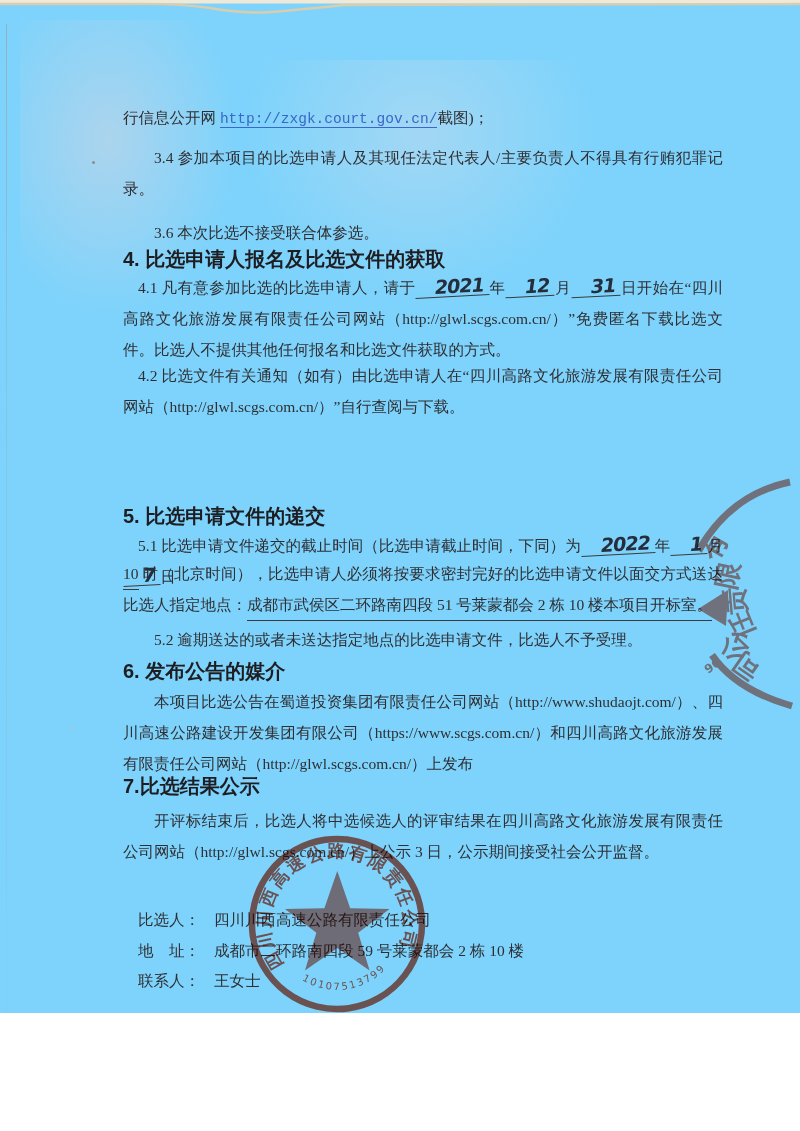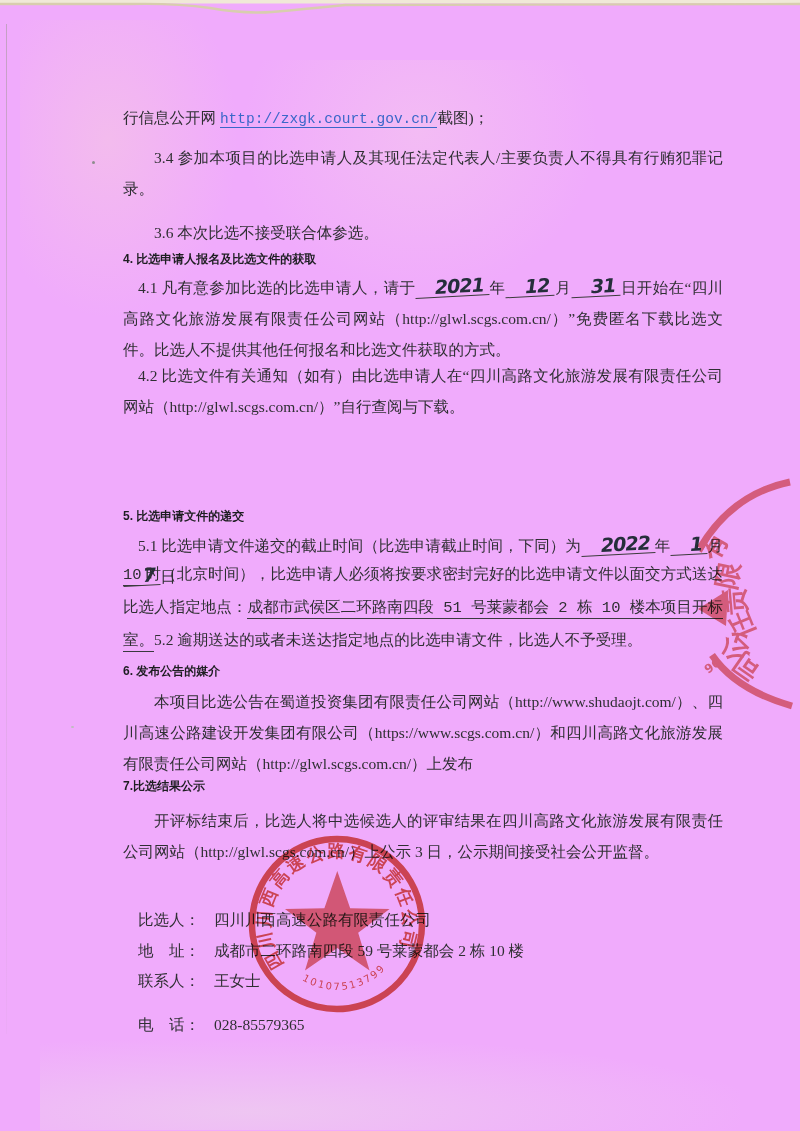--- a/index.html
+++ b/index.html
@@ -1,42 +1,42 @@
 <!DOCTYPE html>
 <html><head>
 <meta charset="utf-8">
 <style>
   html,body{margin:0;padding:0;background:#ffffff;}
-  #page{position:relative;width:800px;height:1131px;background:#f0abfc;overflow:hidden;
+  #page{position:relative;width:800px;height:1013px;background:#7dd3fc;overflow:hidden;
         font-family:"Liberation Serif","DejaVu Serif",serif;color:#2f2f33;}
   
   .tint{position:absolute;pointer-events:none;z-index:1;}
   #tint-left{left:20px;top:20px;width:220px;height:300px;
     background:radial-gradient(ellipse at 40% 40%, rgba(248,214,214,.38), rgba(248,214,214,0) 70%);}
   #tint-mid{left:240px;top:60px;width:360px;height:240px;
     background:radial-gradient(ellipse at 50% 30%, rgba(250,226,226,.30), rgba(250,226,226,0) 70%);}
   #tint-bottom{left:40px;top:1040px;width:700px;height:90px;
     background:radial-gradient(ellipse at 30% 80%, rgba(236,230,230,.45), rgba(236,230,230,0) 75%);}
   #edge-left{position:absolute;left:6px;top:24px;width:1px;height:1010px;z-index:1;
     background:linear-gradient(to bottom, rgba(160,152,148,.55), rgba(160,152,148,.25) 35%, rgba(160,152,148,.05));}
   #top-edge-svg{position:absolute;left:0;top:0;z-index:1;}
   .speck{position:absolute;border-radius:50%;z-index:1;}
   
   .blk{position:absolute;left:123px;width:600px;font-size:15.5px;line-height:31px;
        text-align:justify;z-index:2;}
   .heading{font-family:"Liberation Sans","DejaVu Sans",sans-serif;font-weight:bold;
-           font-size:12px;color:#1e1e22;text-align:left;}
+           font-size:20px;color:#1e1e22;text-align:left;}
   .ind2{text-indent:31px;}
   .ind1{text-indent:15px;}
   .seg-tx{color:#2f2f33;}
   .seg-url{color:#3a67c9;border-bottom:1px solid #3a67c9;font-family:"Liberation Mono","DejaVu Sans Mono",monospace;font-size:14.5px;}
   .seg-hand{display:inline-block;font-family:"DejaVu Sans",sans-serif;font-weight:bold;
     font-style:italic;font-size:19px;line-height:18px;color:#252e3b;padding:0 5px 1px 5px;
     border-bottom:1.5px solid #3b3b3b;transform:rotate(-3deg);letter-spacing:-1px;}
-  .seg-u{border-bottom:1px solid #3a3a3e;padding-bottom:1px;font-family:Liberation Mono, monospace;}
+  .seg-u{border-bottom:1px solid #3a3a3e;padding-bottom:7px;}
   
   .contact{position:absolute;left:138px;width:580px;font-size:15.5px;line-height:31px;z-index:2;}
   .contact .lbl{margin-right:14px;}
   
   .seal{position:absolute;z-index:3;mix-blend-mode:multiply;}
   #seal-big{left:237px;top:824px;opacity:.82;transform:rotate(-8deg);}
   #seal-partial{left:690px;top:462px;opacity:.62;}
 </style>
 </head>
 <body>

